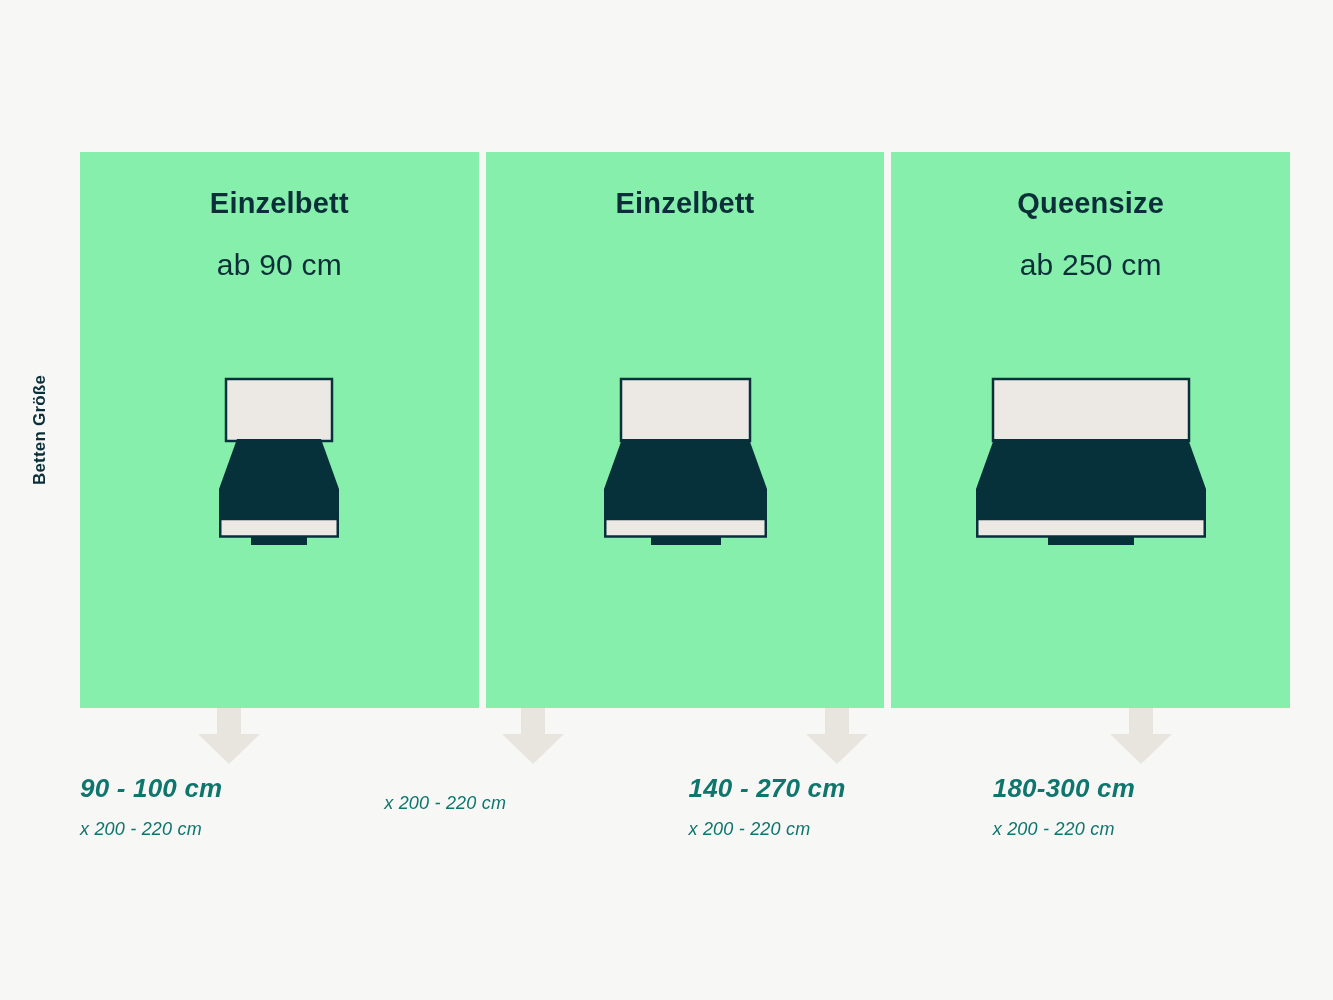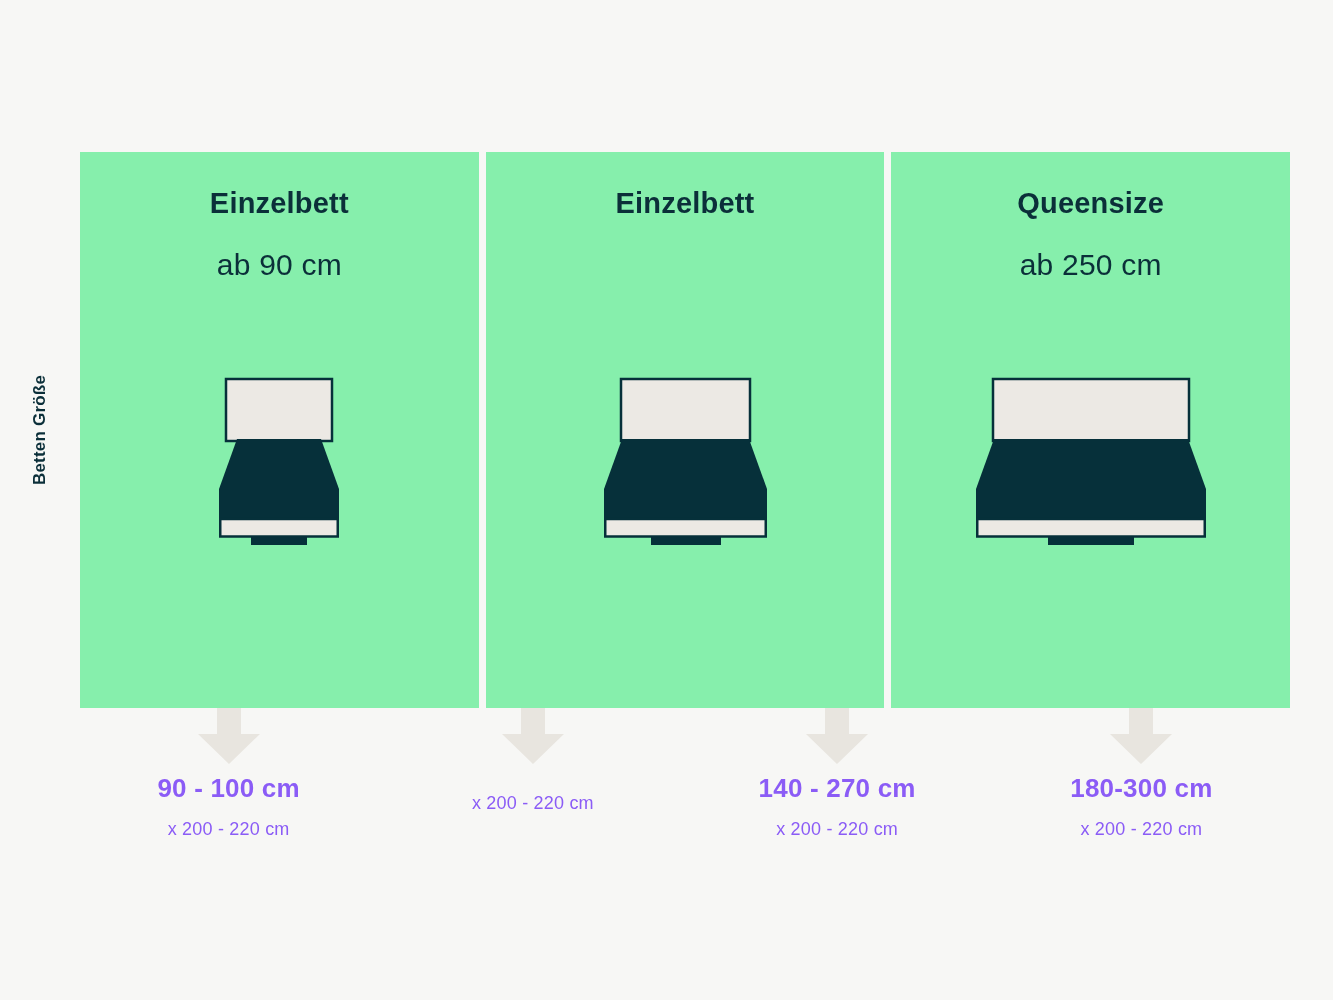--- a/index.html
+++ b/index.html
@@ -113,22 +113,22 @@
     position: absolute;
     left: 80px;
     top: 775px;
     width: 1210px;
     height: 110px;
     display: flex;
     gap: 7px;
   }
   .caption-cell {
     flex: 1 1 0;
-    text-align: center;
-    color: #8b5cf6;
+    color: #0f766e;
+    font-style: italic;
   }
   .caption-main {
     display: block;
     font-size: 26px;
     font-weight: bold;
     letter-spacing: 0.2px;
     line-height: 1.0;
   }
   .caption-sub {
     display: block;

